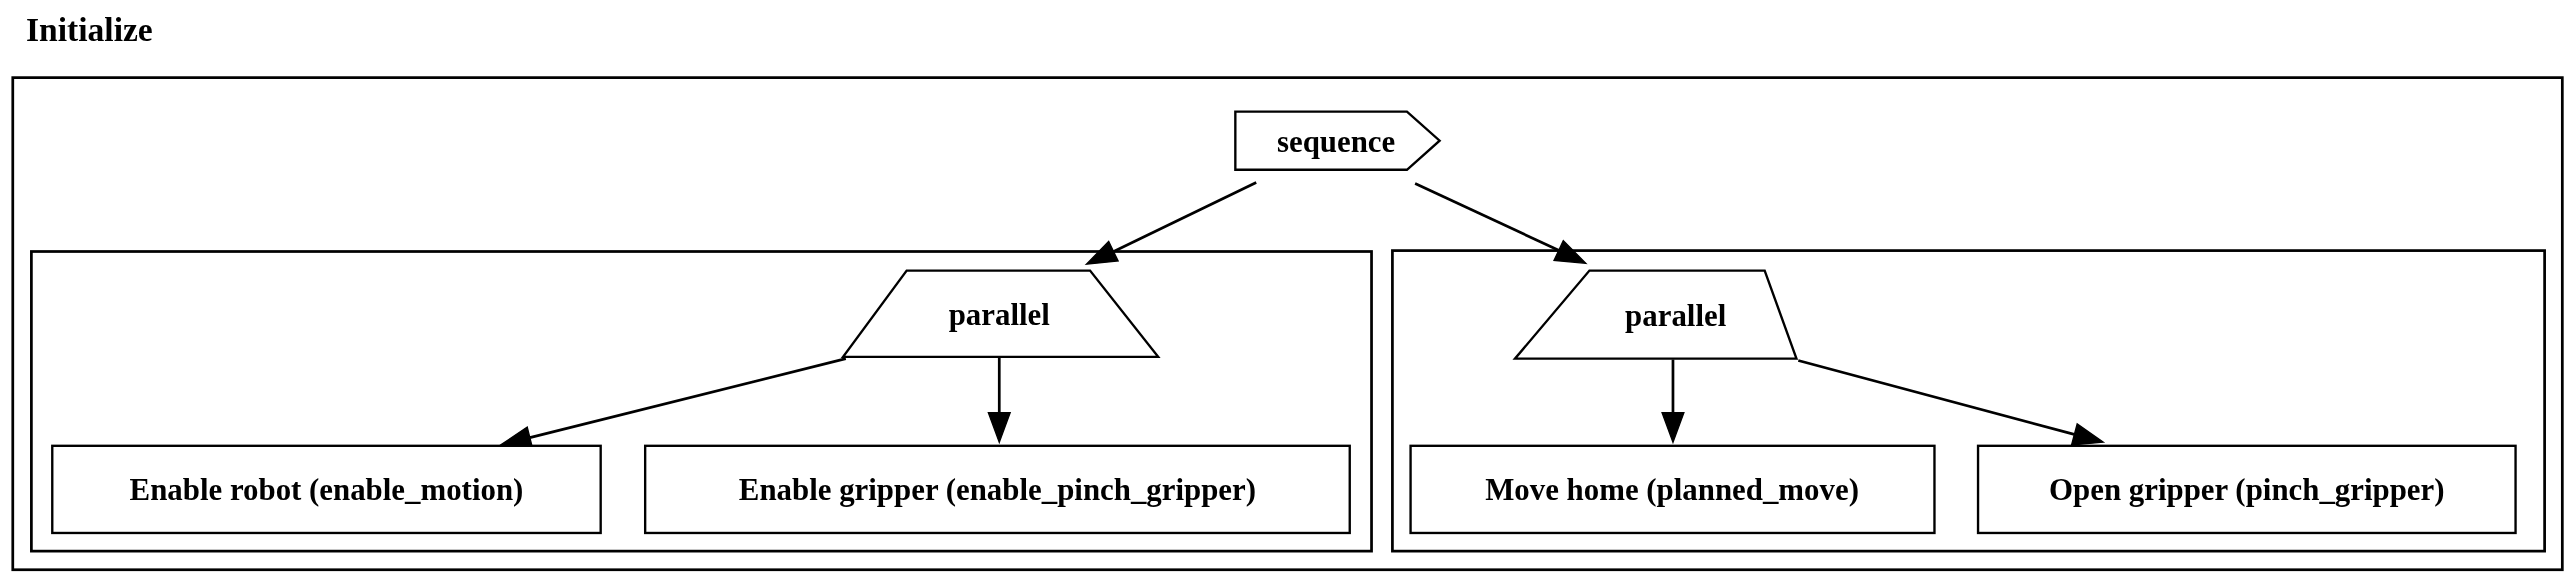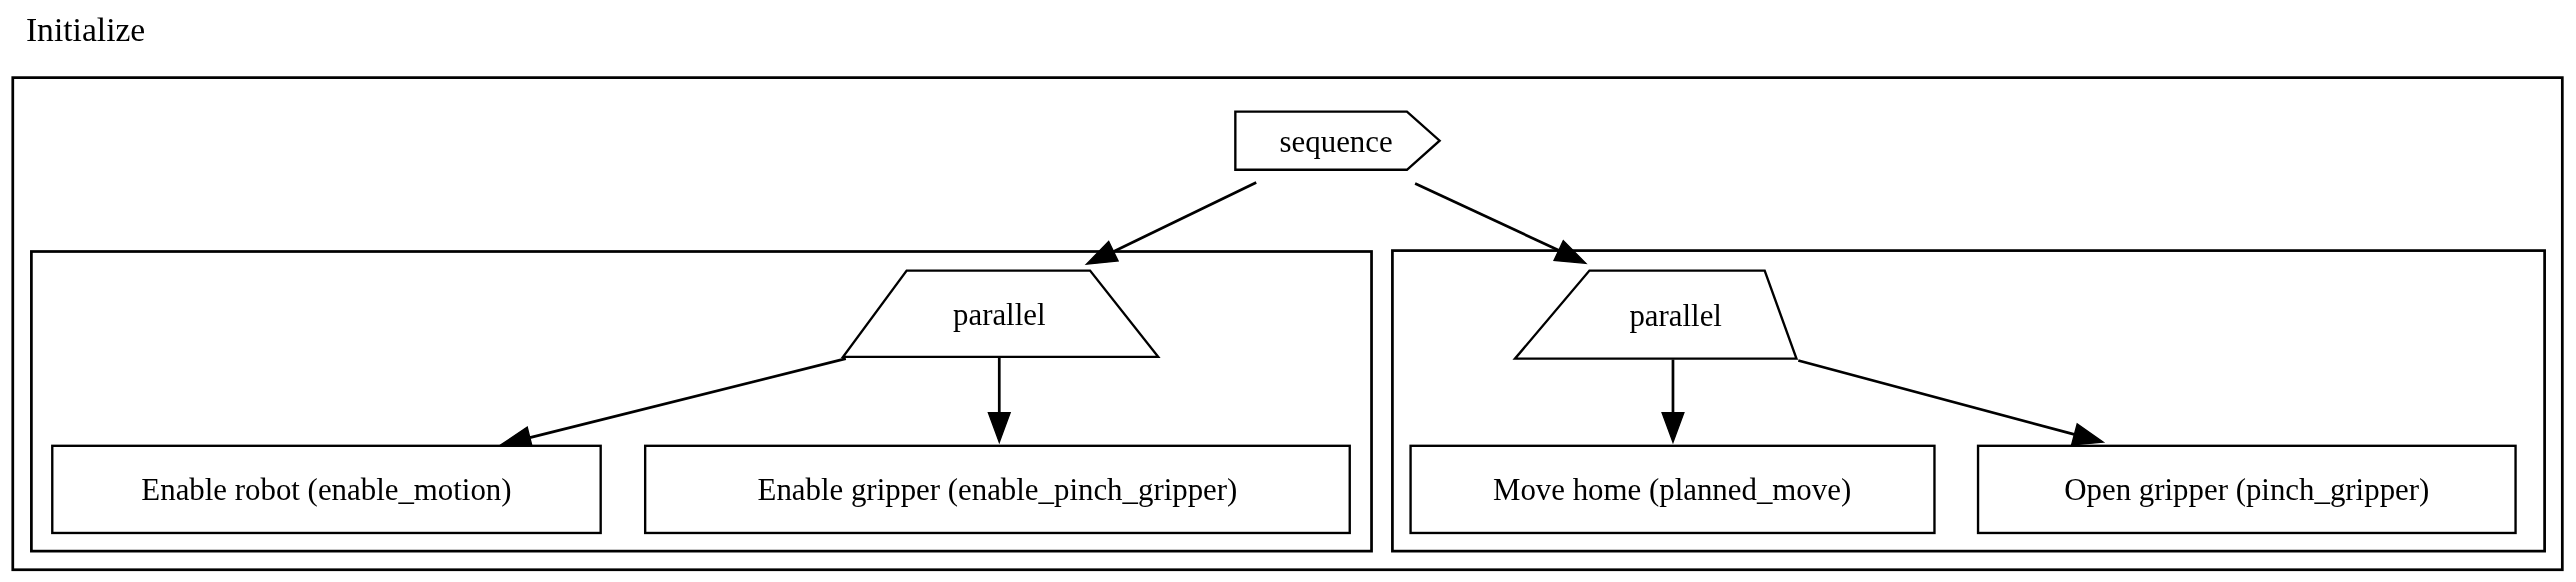--- a/index.html
+++ b/index.html
@@ -5,20 +5,21 @@
   html, body {
     margin: 0;
     padding: 0;
     background: #ffffff;
   }
   .diagram-wrap {
     position: relative;
     width: 2576px;
     height: 582px;
     background: #ffffff;
+    font-weight: bold;
   }
   svg text {
     font-family: "Liberation Serif", "DejaVu Serif", serif;
     fill: #000000;
   }
   .node-label { font-size: 34px; text-anchor: middle; }
   .graph-label { font-size: 37px; text-anchor: start; }
   .cluster-rect {
     fill: none;
     stroke: #000000;

